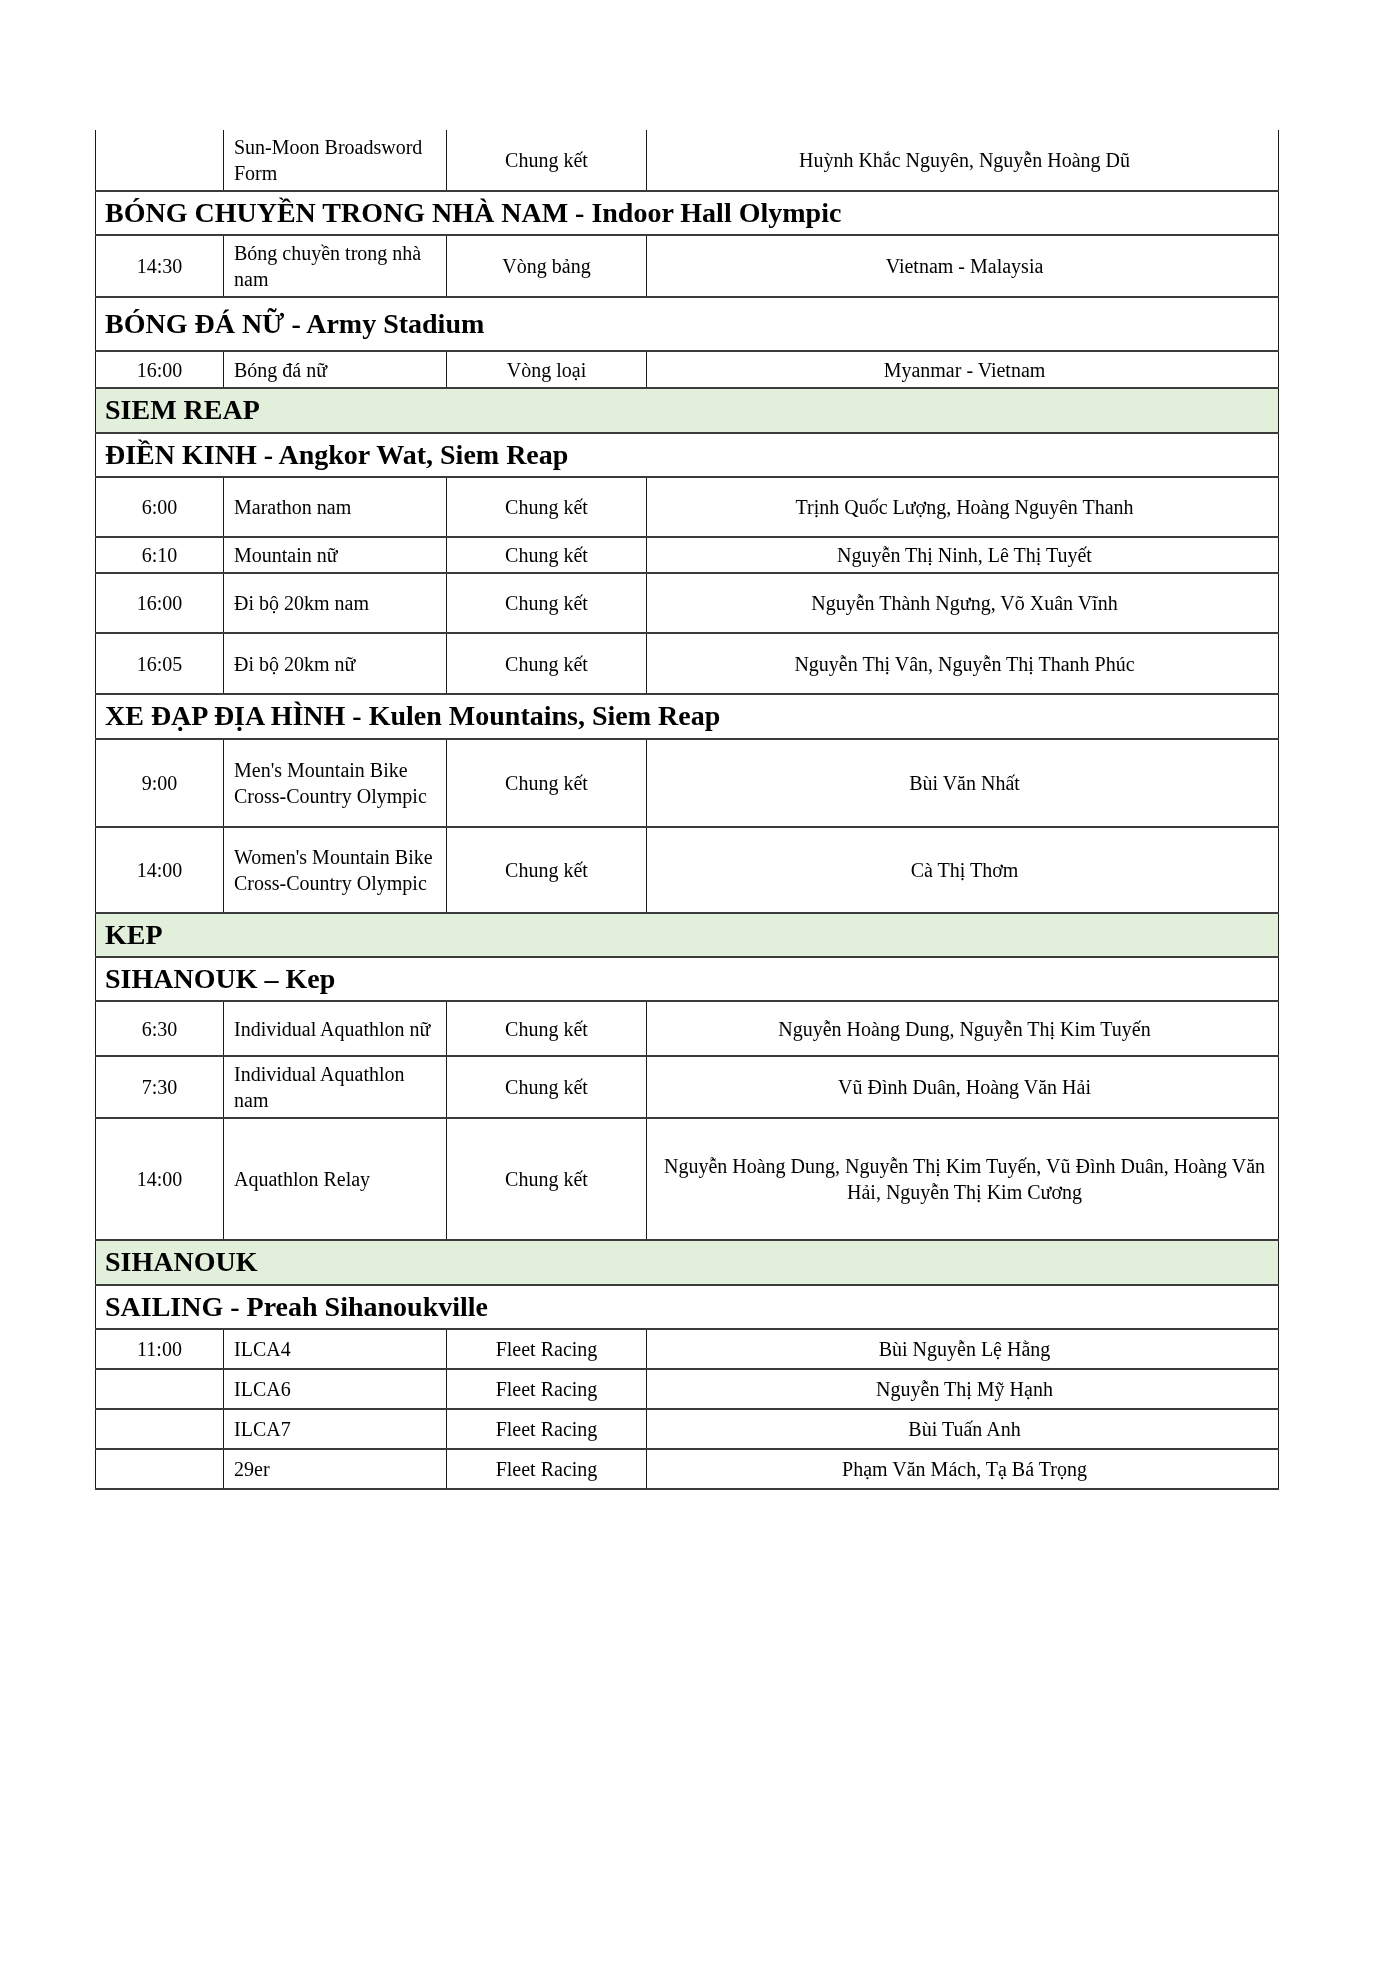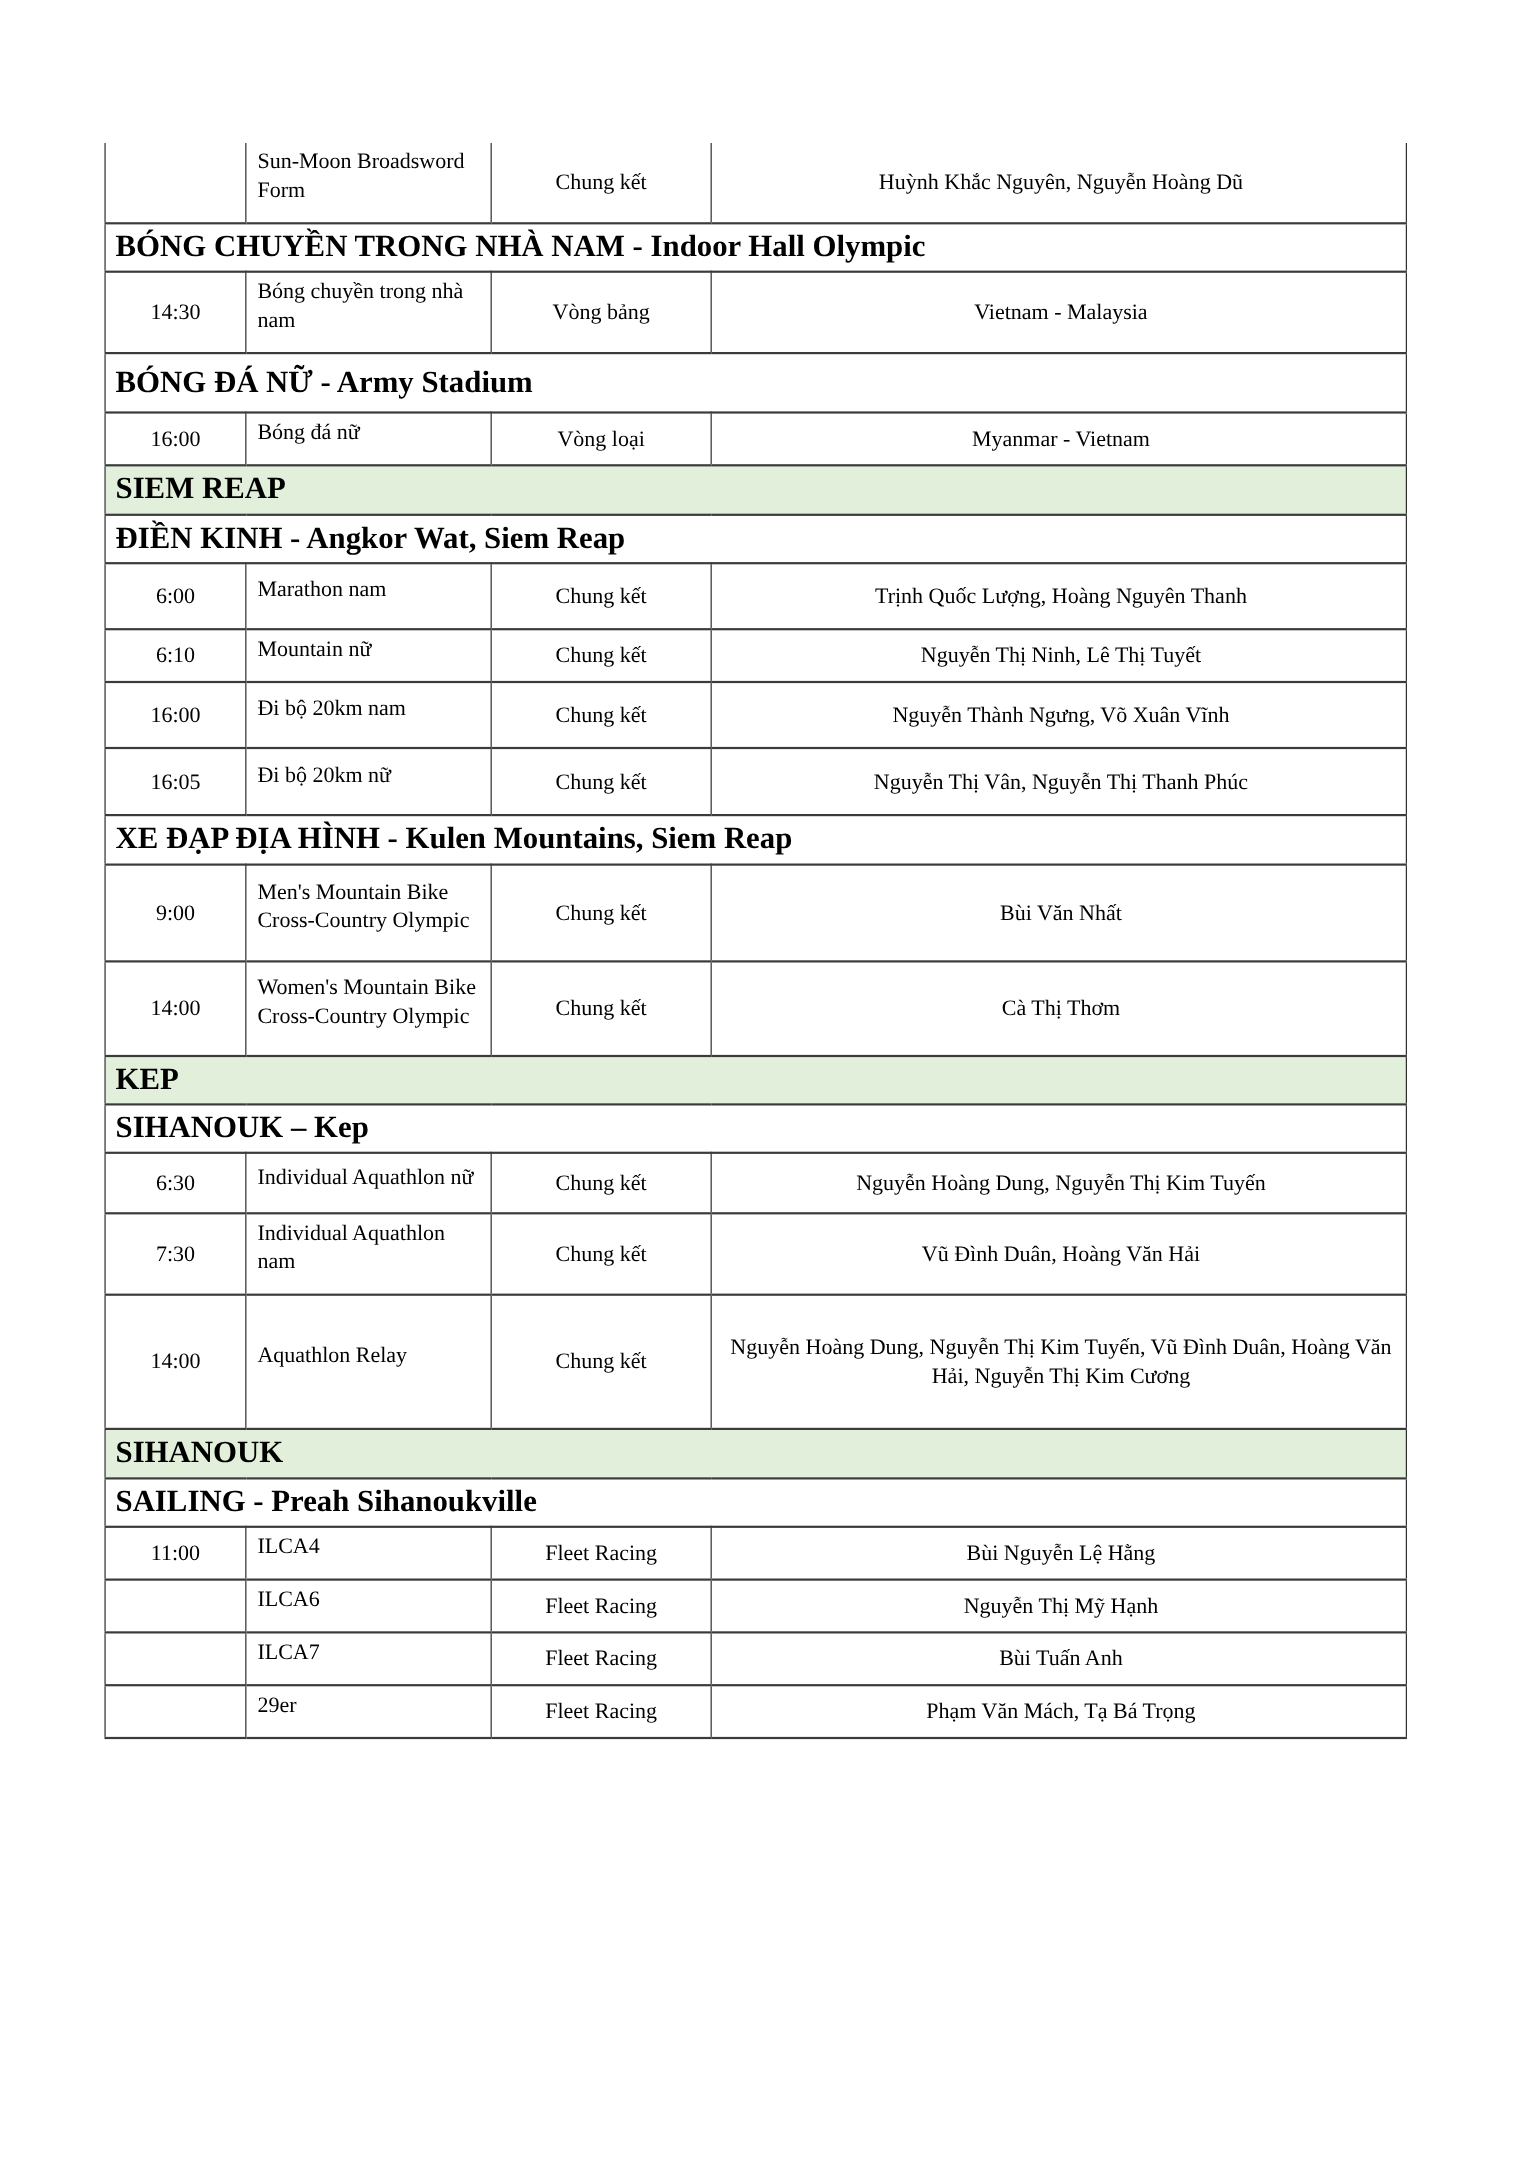--- a/index.html
+++ b/index.html
@@ -26,21 +26,21 @@
     border-right:1px solid var(--vborder);
     border-top:2px solid var(--hborder);
     border-bottom:2px solid var(--hborder);
     vertical-align:middle;
     font-size:20px;line-height:1.3;
     padding:4px 8px;
     overflow:hidden;
   }
   tr:first-child td{border-top:none;}
   td.time{text-align:center;padding:4px 2px;}
-  td.event{text-align:left;padding:4px 8px 16px 10px;}
+  td.event{text-align:left;padding:4px 8px 4px 10px;}
   td.round{text-align:center;}
   td.participants{text-align:center;padding:4px 10px 4px 14px;}
   tr.row-sport td, tr.row-city td{
     font-weight:bold;font-size:28px;
     padding:3px 8px 3px 9px;text-align:left;
   }
   tr.row-city td{background:var(--city-bg);}
   
   .schedule tr:nth-child(1){height:58px}
   .schedule tr:nth-child(2){height:38px}

